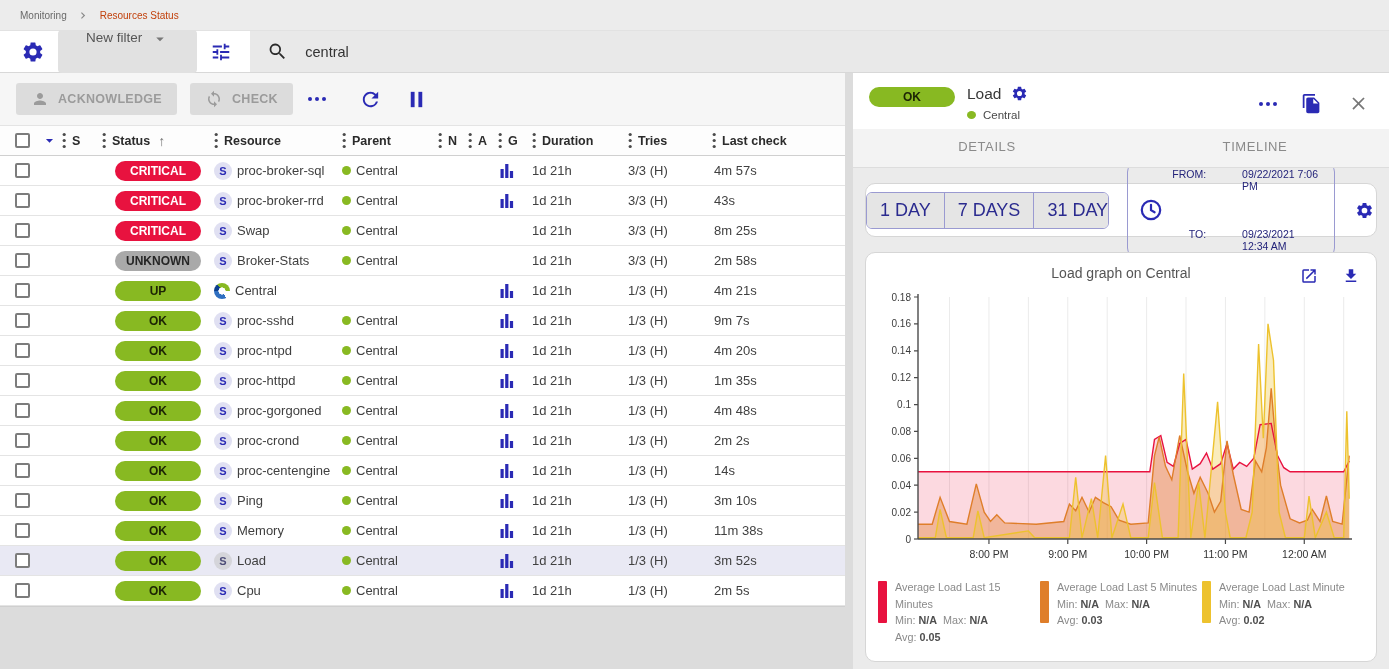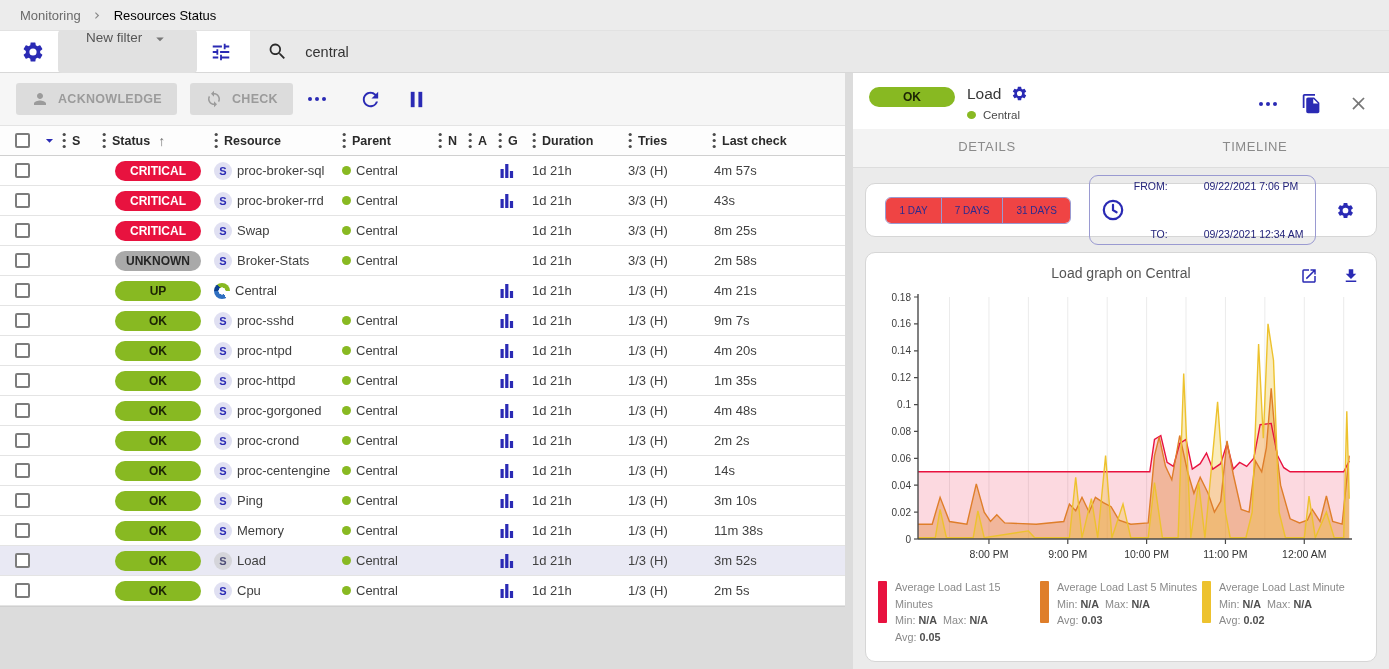--- a/index.html
+++ b/index.html
@@ -1,21 +1,21 @@
 <!DOCTYPE html>
 <html><head>
 <meta charset="utf-8">
 <style>
   html,body{margin:0;padding:0;width:1389px;height:669px;overflow:hidden;
     font-family:"Liberation Sans",sans-serif;background:#dcdcdc;-webkit-font-smoothing:antialiased;}
   svg{display:block}
   
   .breadcrumb-bar{height:30px;background:#ececec;display:flex;align-items:center;gap:9px;padding-left:20px;
-    font-size:13px;color:#6a6a6a;border-bottom:1px solid #e2e2e2;}
-  .breadcrumb-bar .crumb-last{color:#000000;}
+    font-size:10px;color:#6a6a6a;border-bottom:1px solid #e2e2e2;}
+  .breadcrumb-bar .crumb-last{color:#c2410c;}
   .filter-bar{height:41px;background:#fff;display:flex;align-items:center;gap:11px;padding-left:19px;border-bottom:1px solid #d8d8d8;}
   .new-filter-btn{background:#e1e1e1;color:#555;height:43px;padding:0 28px;border-radius:4px;border:none;
     display:flex;align-items:flex-start;gap:9px;font-size:13.5px;font-family:inherit;cursor:pointer;}
   .search-band{flex:1;align-self:stretch;background:#e9e9e9;display:flex;align-items:center;gap:15px;padding-left:17px;margin-left:5px;}
   .search-band input{background:transparent;border:none;outline:none;font-size:14.5px;color:#333;width:400px;font-family:inherit;}
   
   .main{display:flex;height:597px;align-items:flex-start;}
   .table-area{width:845px;background:#f6f6f6;border-bottom:1px solid #cfcfcf;}
   .toolbar{height:52px;display:flex;align-items:center;gap:13px;padding:0 16px;}
   .tool-btn{background:#dcdcdc;color:#9b9b9b;font-weight:bold;font-size:12.5px;letter-spacing:.3px;height:32px;
@@ -53,21 +53,21 @@
   .panel-sub-row .parent-dot{width:8px;height:8px;}
   .panel-actions{display:flex;align-items:center;gap:22px;padding-top:8px;}
   .tabs{display:flex;background:#f3f3f3;border-bottom:1px solid #ddd;height:38px;}
   .tab{flex:1;display:flex;align-items:center;justify-content:center;font-size:13px;letter-spacing:.6px;color:#8a8a8a;
     cursor:pointer;border-bottom:3px solid transparent;box-sizing:border-box;}
   .tab.active{color:#3c3c3c;border-bottom-color:#2a2ab4;}
   .panel-body{flex:1;padding:15px 12px 8px;display:flex;flex-direction:column;gap:15px;overflow:hidden;}
   .card{background:#fff;border:1px solid #d6d6d6;border-radius:10px;}
   .time-card{height:52px;display:flex;align-items:center;justify-content:center;gap:18px;flex:0 0 auto;}
   .seg-group{display:flex;border:1px solid #9a9ad1;border-radius:6px;overflow:hidden;}
-  .seg-btn{padding:7px 13px;font-size:10px;color:#2b2b8f;background:#ef4444;border:none;border-right:1px solid #9a9ad1;
+  .seg-btn{padding:7px 13px;font-size:18px;color:#2b2b8f;background:#e5e5e5;border:none;border-right:1px solid #9a9ad1;
     font-family:inherit;cursor:pointer;white-space:nowrap;}
   .seg-btn:last-child{border-right:none;}
   .fromto{display:flex;align-items:center;gap:9px;border:1px solid #9a9ad1;border-radius:9px;padding:4px 11px;cursor:pointer;}
   .fromto-grid{display:grid;grid-template-columns:auto auto;column-gap:7px;row-gap:2px;font-size:10.5px;color:#23237a;gap:36px;}
   .fromto-grid .lbl{text-align:right;}
   .graph-card{flex:1;padding:12px 6px 6px;display:flex;flex-direction:column;overflow:hidden;}
   .graph-title-row{display:flex;align-items:center;position:relative;margin-bottom:2px;}
   .graph-title{flex:1;text-align:center;font-size:14px;color:#555;}
   .graph-icons{position:absolute;right:8px;top:0;display:flex;gap:20px;}
   .legend{display:flex;padding:4px 6px 0;}

